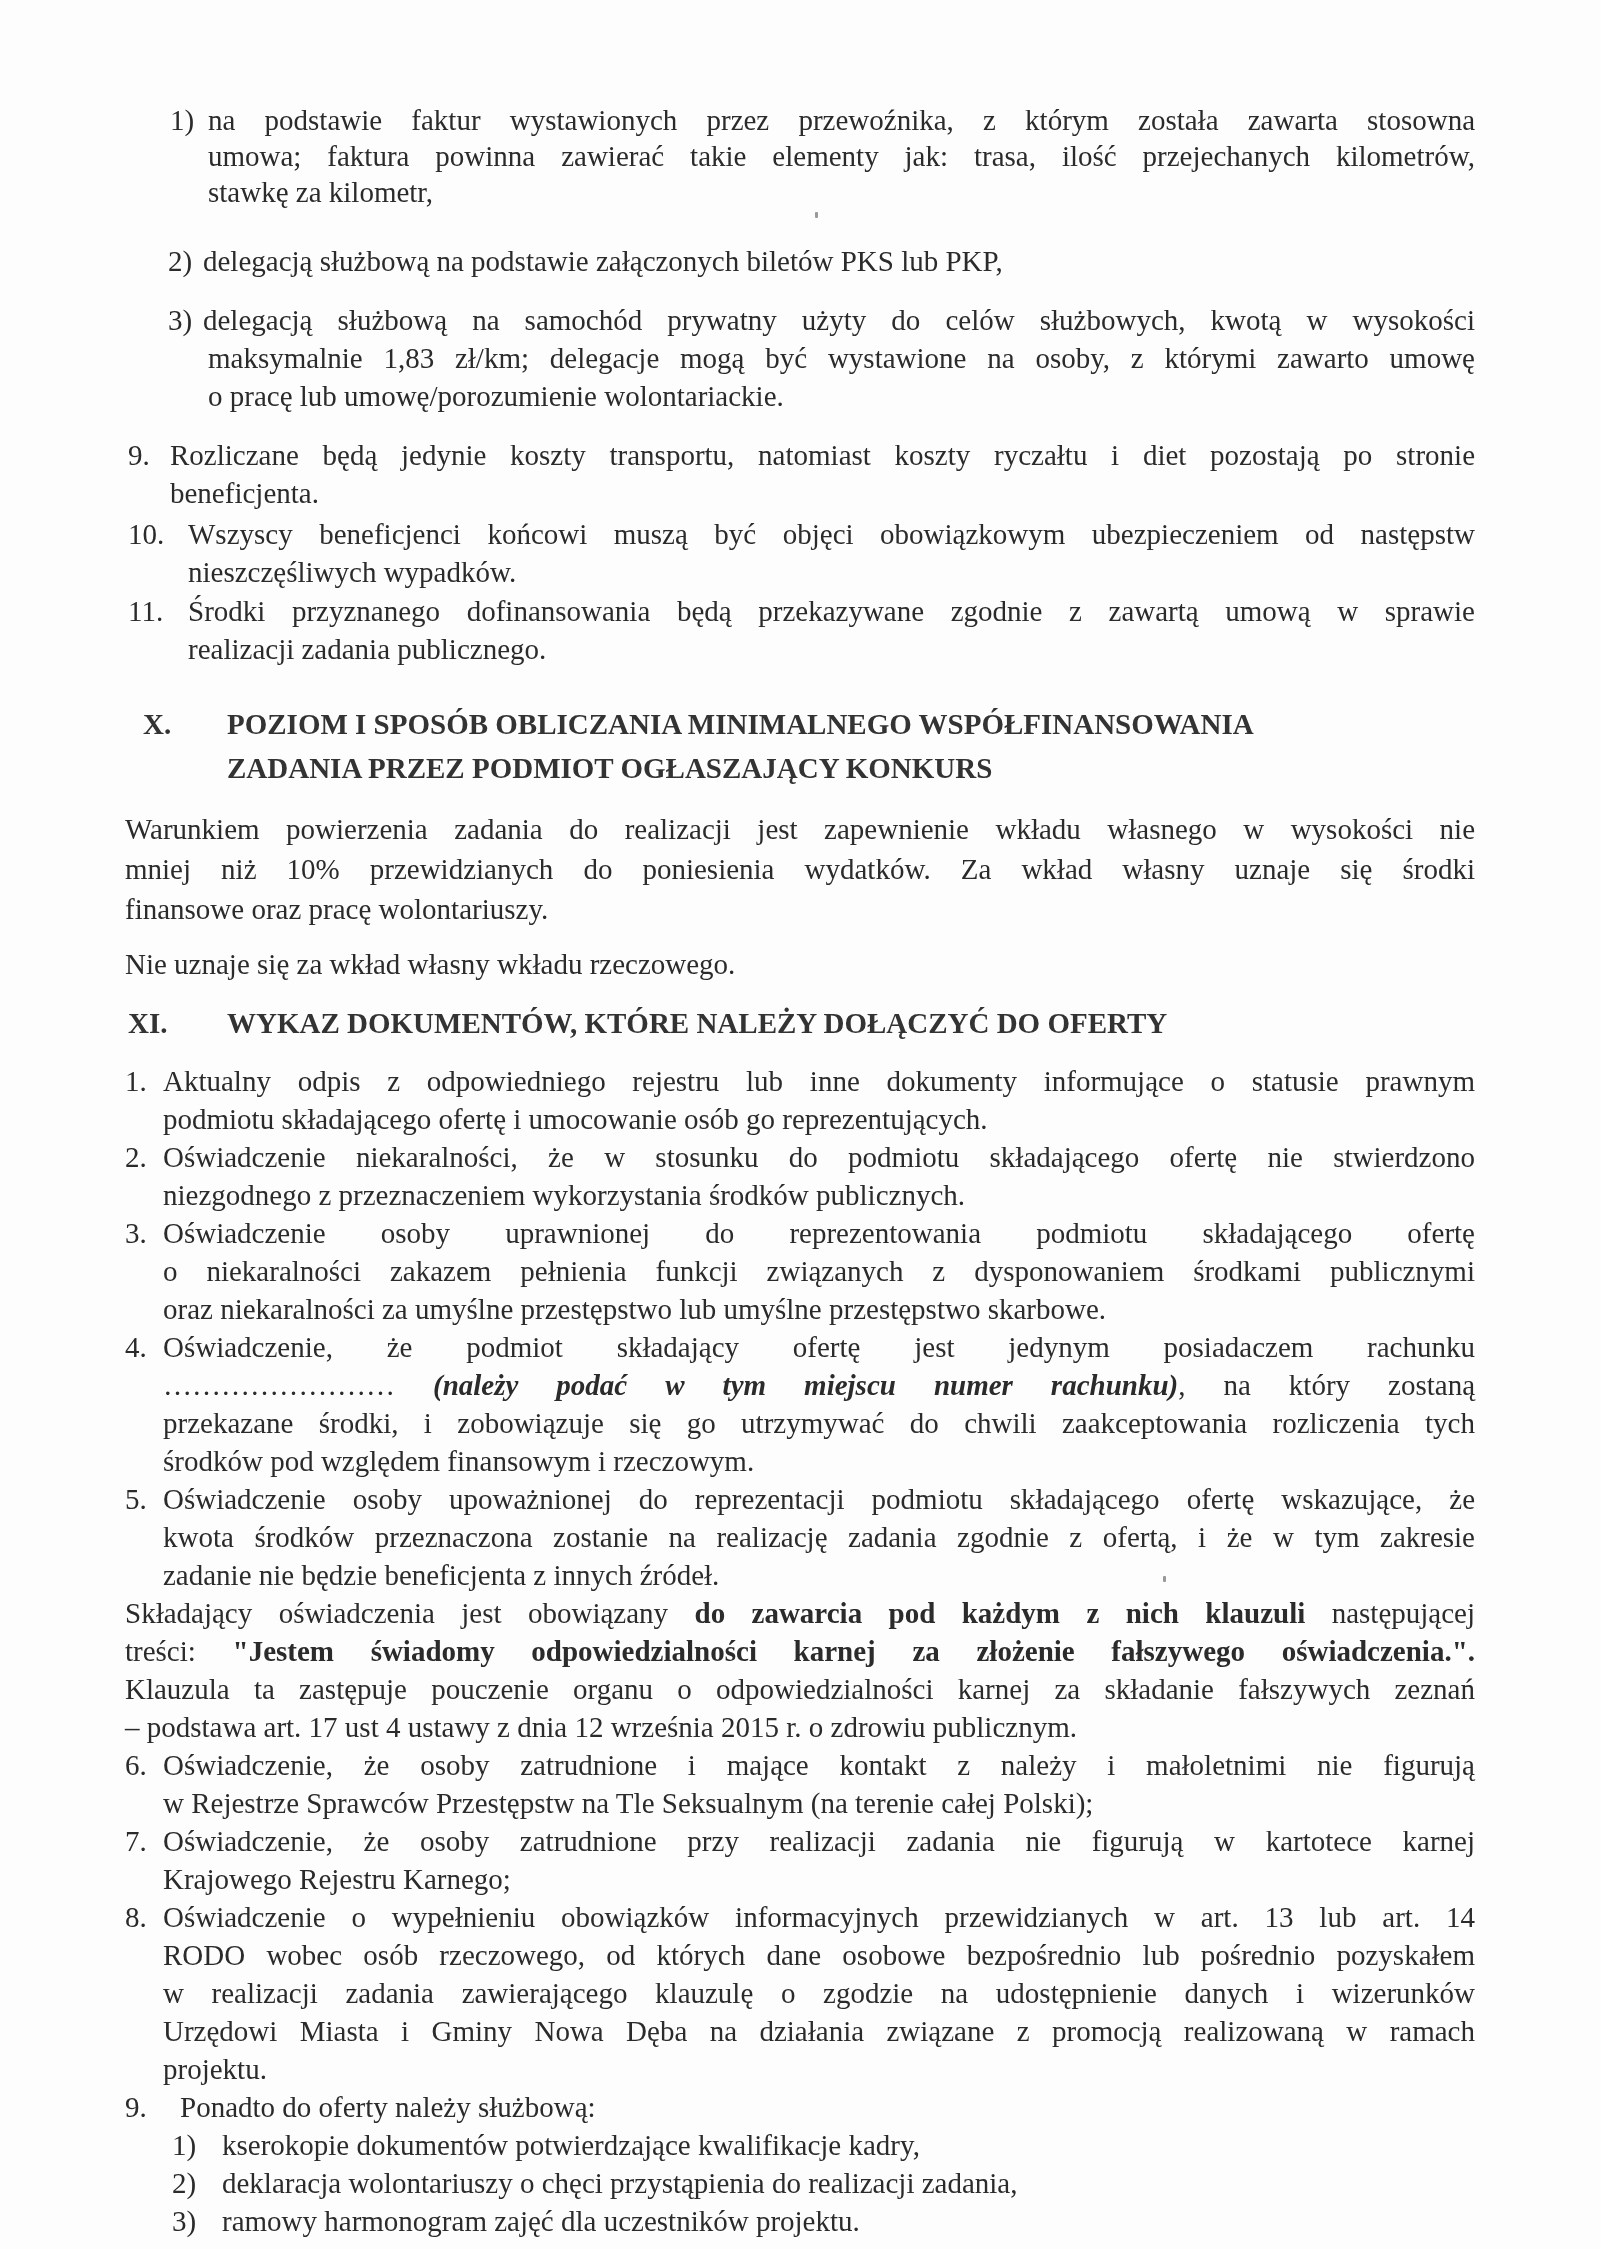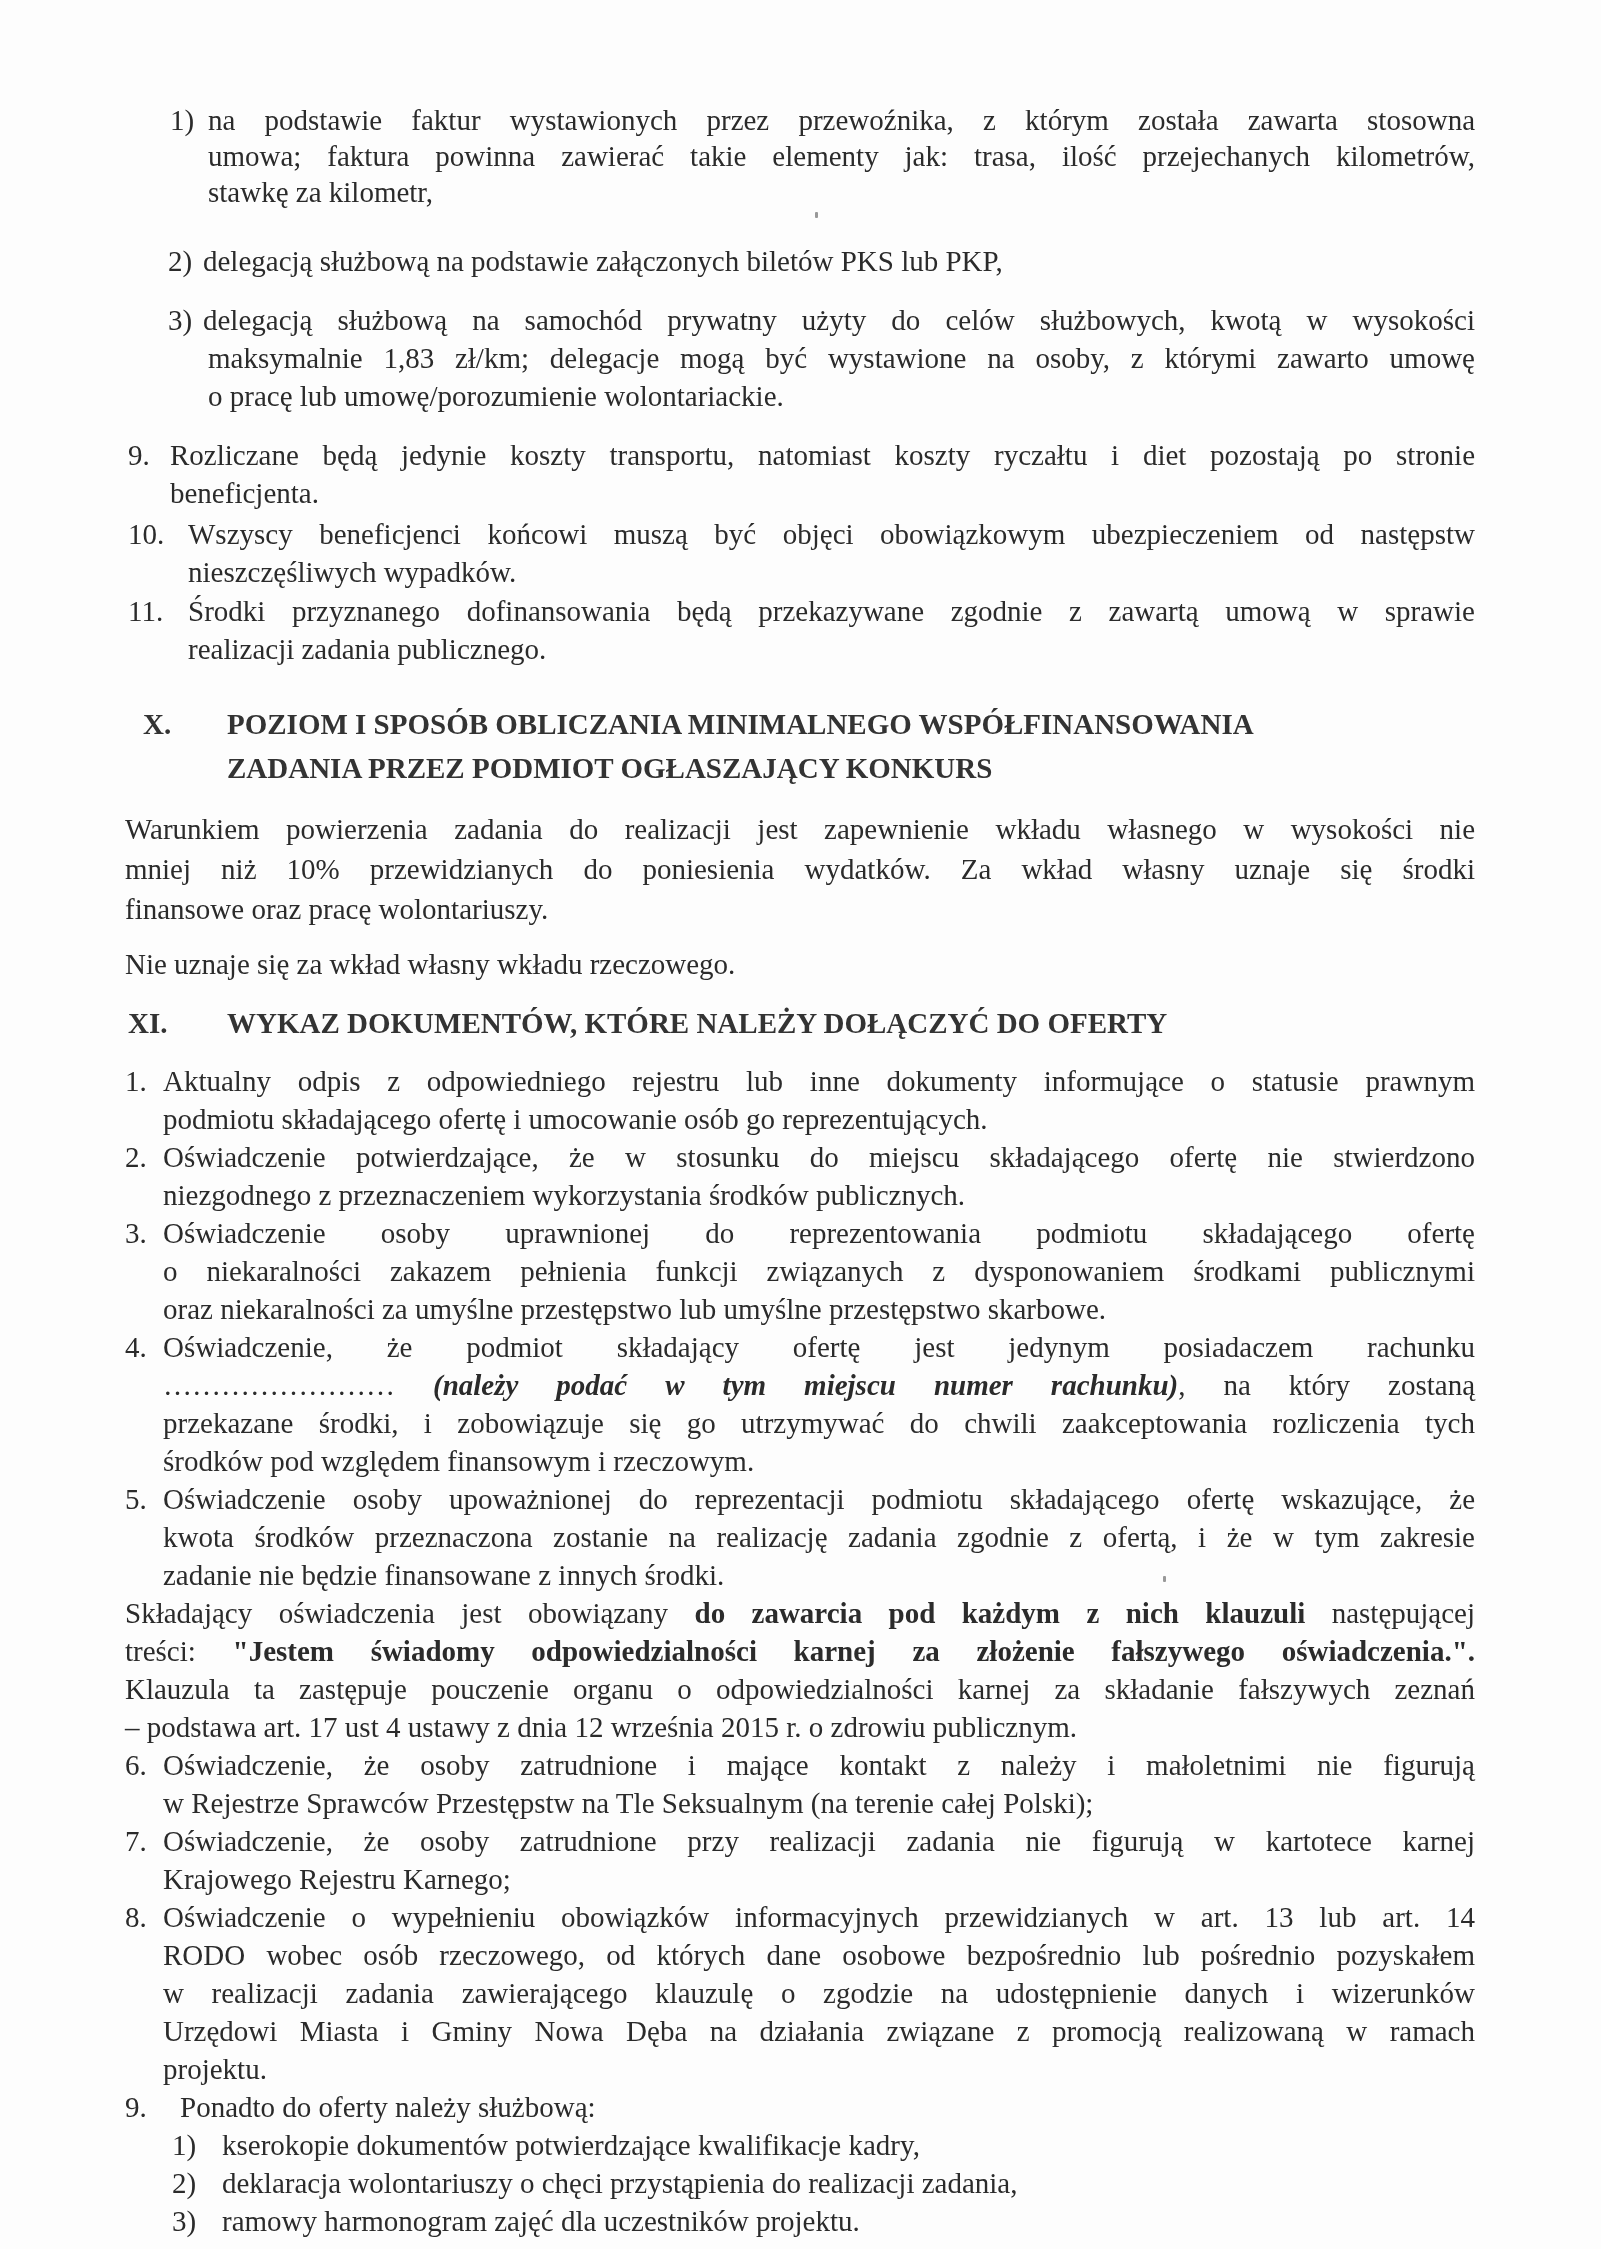--- a/index.html
+++ b/index.html
@@ -65,41 +65,41 @@
 
 <div>
   <span class="hd" style="left:128px;top:1005px">XI.</span>
   <span class="hd" style="left:227px;top:1005px">WYKAZ DOKUMENTÓW, KTÓRE NALEŻY DOŁĄCZYĆ DO OFERTY</span>
 
   <span class="num" style="left:125px;top:1063px">1.</span>
   <div class="ln j" style="left:163px;top:1063px;width:1312px">Aktualny odpis z odpowiedniego rejestru lub inne dokumenty informujące o statusie prawnym</div>
   <div class="ln" style="left:163px;top:1101px">podmiotu składającego ofertę i umocowanie osób go reprezentujących.</div>
 
   <span class="num" style="left:125px;top:1139px">2.</span>
-  <div class="ln j" style="left:163px;top:1139px;width:1312px">Oświadczenie potwierdzające, że w stosunku do miejscu składającego ofertę nie stwierdzono</div>
+  <div class="ln j" style="left:163px;top:1139px;width:1312px">Oświadczenie niekaralności, że w stosunku do podmiotu składającego ofertę nie stwierdzono</div>
   <div class="ln" style="left:163px;top:1177px">niezgodnego z przeznaczeniem wykorzystania środków publicznych.</div>
 
   <span class="num" style="left:125px;top:1215px">3.</span>
   <div class="ln j" style="left:163px;top:1215px;width:1312px">Oświadczenie osoby uprawnionej do reprezentowania podmiotu składającego ofertę</div>
   <div class="ln j" style="left:163px;top:1253px;width:1312px">o niekaralności zakazem pełnienia funkcji związanych z dysponowaniem środkami publicznymi</div>
   <div class="ln" style="left:163px;top:1291px">oraz niekaralności za umyślne przestępstwo lub umyślne przestępstwo skarbowe.</div>
 
   <span class="num" style="left:125px;top:1329px">4.</span>
   <div class="ln j" style="left:163px;top:1329px;width:1312px">Oświadczenie, że podmiot składający ofertę jest jedynym posiadaczem rachunku</div>
   <div class="ln j" style="left:163px;top:1367px;width:1312px">
     <span>……………………</span>
     <span class="bi">(należy podać w tym miejscu numer rachunku)</span><span>, na który zostaną</span>
   </div>
   <div class="ln j" style="left:163px;top:1405px;width:1312px">przekazane środki, i zobowiązuje się go utrzymywać do chwili zaakceptowania rozliczenia tych</div>
   <div class="ln" style="left:163px;top:1443px">środków pod względem finansowym i rzeczowym.</div>
 
   <span class="num" style="left:125px;top:1481px">5.</span>
   <div class="ln j" style="left:163px;top:1481px;width:1312px">Oświadczenie osoby upoważnionej do reprezentacji podmiotu składającego ofertę wskazujące, że</div>
   <div class="ln j" style="left:163px;top:1519px;width:1312px">kwota środków przeznaczona zostanie na realizację zadania zgodnie z ofertą, i że w tym zakresie</div>
-  <div class="ln" style="left:163px;top:1557px">zadanie nie będzie finansowane z innych środki.</div>
+  <div class="ln" style="left:163px;top:1557px">zadanie nie będzie beneficjenta z innych źródeł.</div>
 
   <div class="ln j" style="left:125px;top:1595px;width:1350px">
     <span>Składający oświadczenia jest obowiązany </span><span class="b">do zawarcia pod każdym z nich klauzuli</span><span> następującej</span>
   </div>
   <div class="ln j" style="left:125px;top:1633px;width:1350px">
     <span>treści: </span><span class="b">"Jestem świadomy odpowiedzialności karnej za złożenie fałszywego oświadczenia.".</span>
   </div>
   <div class="ln j" style="left:125px;top:1671px;width:1350px">Klauzula ta zastępuje pouczenie organu o odpowiedzialności karnej za składanie fałszywych zeznań</div>
   <div class="ln" style="left:125px;top:1709px">– podstawa art. 17 ust 4 ustawy z dnia 12 września 2015 r. o zdrowiu publicznym.</div>
 

